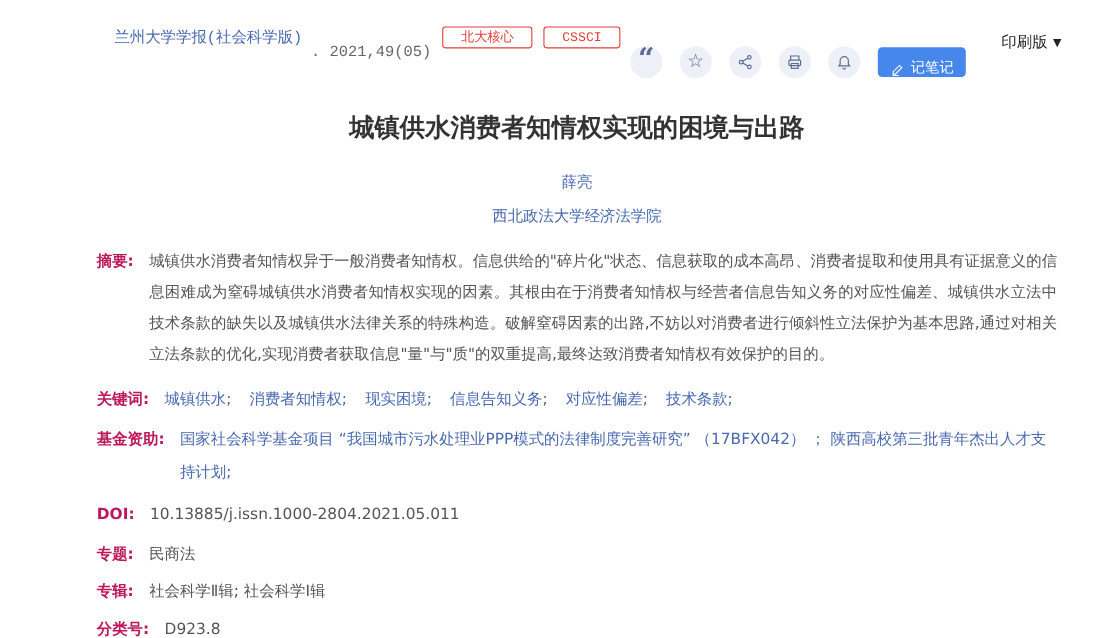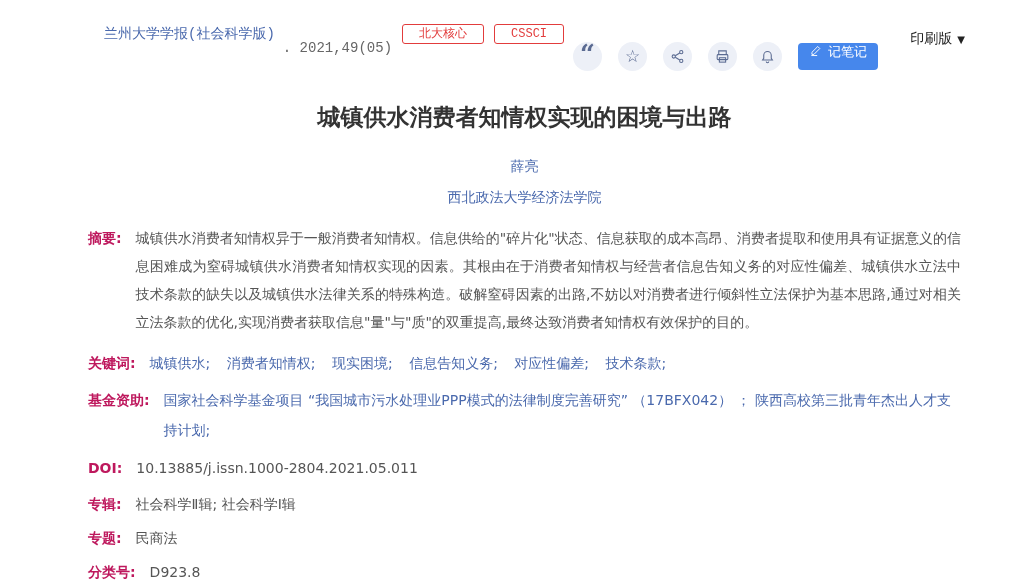--- a/index.html
+++ b/index.html
@@ -44,21 +44,21 @@
   .icon-btn svg { stroke:#5b6b92; fill:none; stroke-width:1.7; }
   .quote-glyph {
     font-family:"DejaVu Serif","Liberation Serif",serif;
     font-size:26px; line-height:8px; height:14px; overflow:visible;
     color:#5b6b92; font-weight:bold;
   }
   .star-glyph { font-size:17px; line-height:1; color:#5b6b92; }
   .note-btn {
     height:27px; padding:0 11px; border-radius:4px;
     background:#4687ec; color:#fff; font-size:13px;
-    display:flex; align-items:flex-start; gap:5px; cursor:pointer; border:none;
+    display:flex; align-items:flex-end; gap:5px; cursor:pointer; border:none;
   }
   .note-btn svg { stroke:#fff; fill:none; stroke-width:1.6; }
   
   .main { position:absolute; left:88px; right:56px; top:100px; }
   .title {
     text-align:center; font-size:23px; font-weight:bold; color:#333;
     line-height:34px; margin-bottom:22px;
   }
   .author-line { text-align:center; font-size:14px; line-height:20px; margin-bottom:11px; }
   .affil-line  { text-align:center; font-size:14px; line-height:20px; margin-bottom:17px; }
@@ -159,26 +159,26 @@
       <span class="blue-link">国家社会科学基金项目 “我国城市污水处理业PPP模式的法律制度完善研究” （17BFX042） ； 陕西高校第三批青年杰出人才支持计划;</span>
     </div>
   </div>
 
   <div class="field-row doi-row">
     <span class="field-label">DOI:</span>
     <div class="field-value">10.13885/j.issn.1000-2804.2021.05.011</div>
   </div>
 
   <div class="field-row tight-row">
-    <span class="field-label">专辑:</span>
-    <div class="field-value">社会科学Ⅱ辑; 社会科学Ⅰ辑</div>
+    <span class="field-label">专题:</span>
+    <div class="field-value">民商法</div>
   </div>
 
   <div class="field-row tight-row">
-    <span class="field-label">专题:</span>
-    <div class="field-value">民商法</div>
+    <span class="field-label">专辑:</span>
+    <div class="field-value">社会科学Ⅱ辑; 社会科学Ⅰ辑</div>
   </div>
 
   <div class="field-row tight-row">
     <span class="field-label">分类号:</span>
     <div class="field-value">D923.8</div>
   </div>
 </div>
 
 </body></html>

